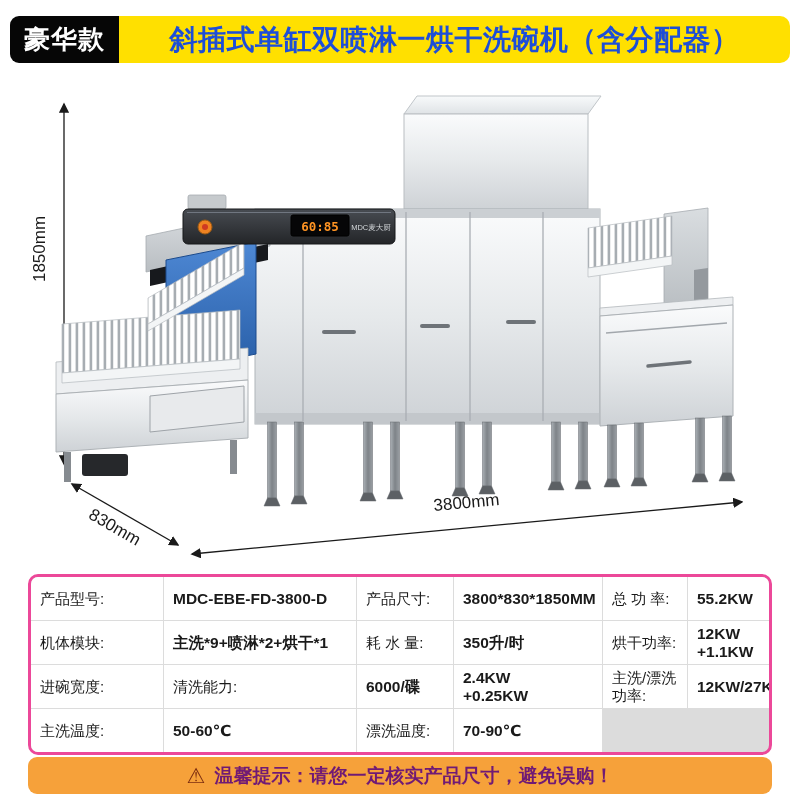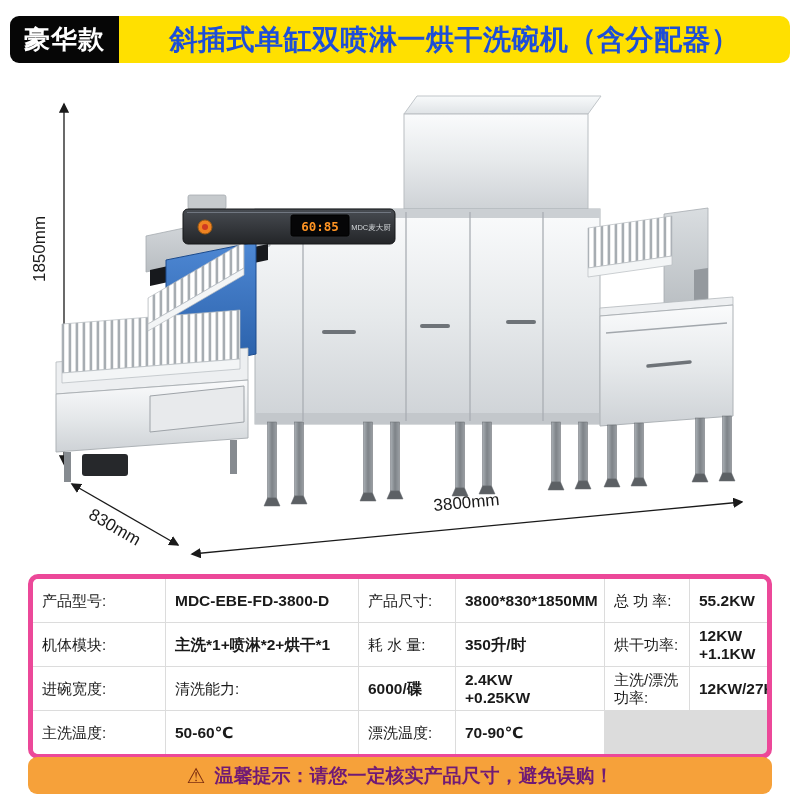--- a/index.html
+++ b/index.html
@@ -9,21 +9,21 @@
   .header{position:absolute;top:16px;left:10px;right:10px;height:47px;display:flex;}
   .badge{background:#060606;color:#fff;font-size:26px;font-weight:700;display:flex;align-items:center;
          padding:8px 14px;border-radius:9px 0 0 9px;letter-spacing:1px;}
   .title{flex:1;background:#ffe000;color:#1d4ed8;font-size:28px;font-weight:800;display:flex;align-items:center;
          justify-content:center;border-radius:0 10px 10px 0;letter-spacing:.5px;}
   
   .figure{position:absolute;top:64px;left:0;width:800px;height:506px;}
   
   .specs{position:absolute;top:574px;left:28px;width:744px;box-sizing:border-box;
          display:grid;grid-template-columns:132px 192px 96px 148px 84px 1fr;grid-auto-rows:43px;gap:1px;
-         background:#dcdcdc;border:5px solid #ec4899;border-radius:10px;overflow:hidden;}
+         background:#dcdcdc;border:3px solid #ec4899;border-radius:10px;overflow:hidden;}
   .cell{background:#fff;display:flex;align-items:center;padding:0 9px;font-size:15px;line-height:1.15;
         color:#1a1a1a;white-space:pre-line;}
   .cell.value{font-weight:700;font-size:15.5px;}
   
   .notice{position:absolute;top:757px;left:28px;width:744px;height:37px;background:#f6a13a;border-radius:9px;
           display:flex;align-items:center;justify-content:center;gap:9px;box-sizing:border-box;}
   .notice-icon{color:#7b2c10;font-size:21px;font-weight:700;line-height:1;}
   .notice-text{color:#701a75;font-size:19px;font-weight:700;}
 </style>
 </head>
@@ -212,21 +212,21 @@
 
   <div class="specs">
     <div class="cell label">产品型号:</div>
     <div class="cell value">MDC-EBE-FD-3800-D</div>
     <div class="cell label">产品尺寸:</div>
     <div class="cell value">3800*830*1850MM</div>
     <div class="cell label">总 功 率:</div>
     <div class="cell value">55.2KW</div>
 
     <div class="cell label">机体模块:</div>
-    <div class="cell value">主洗*1+喷淋*2+烘干*1</div>
+    <div class="cell value">主洗*9+喷淋*2+烘干*1</div>
     <div class="cell label">耗 水 量:</div>
     <div class="cell value">350升/时</div>
     <div class="cell label">烘干功率:</div>
     <div class="cell value">12KW
 +1.1KW</div>
 
     <div class="cell label">进碗宽度:</div>
     <div class="cell label">清洗能力:</div>
     <div class="cell value">6000/碟</div>
     <div class="cell value">2.4KW

